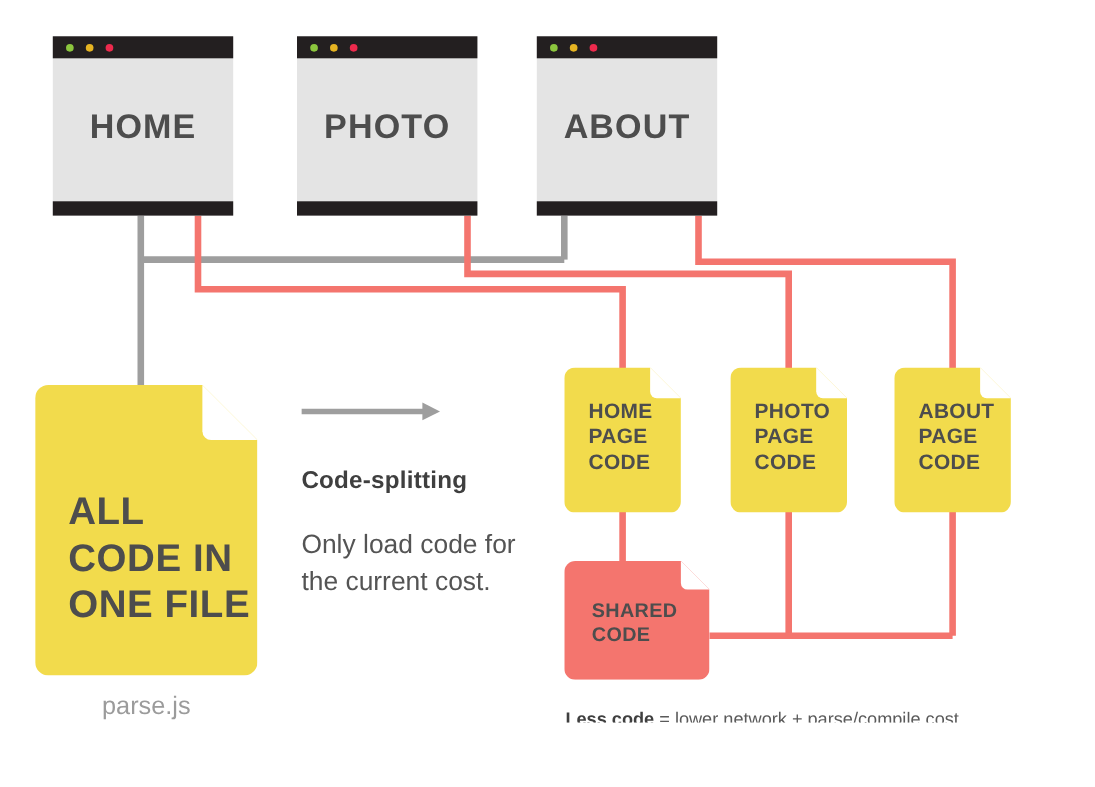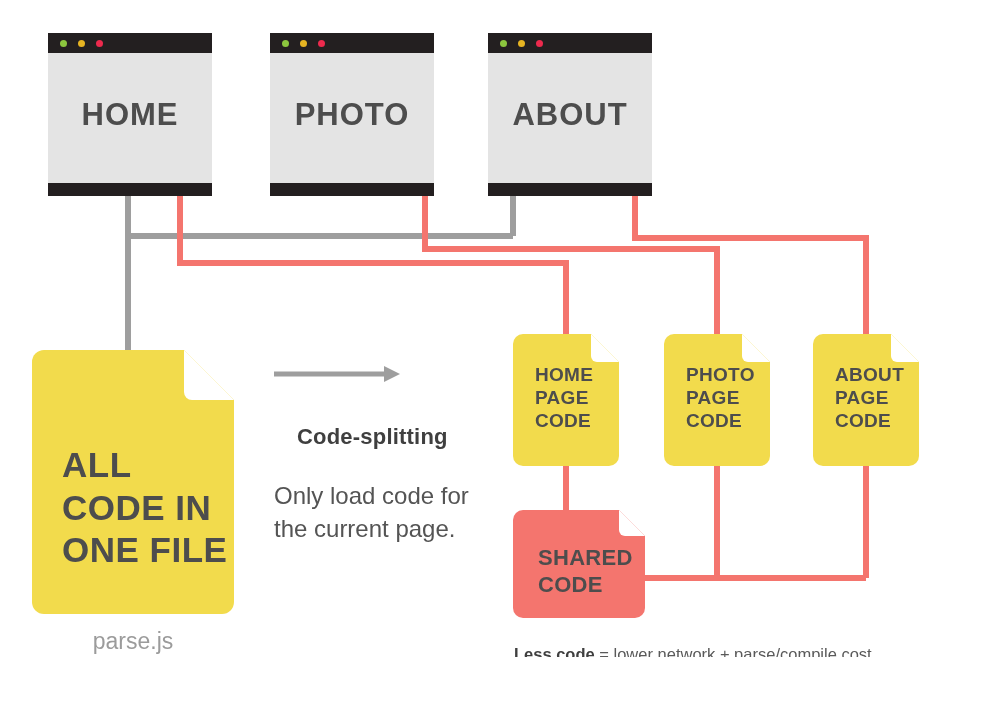--- a/index.html
+++ b/index.html
@@ -111,42 +111,41 @@
   
   .pagecard .label {
     top: 29px;
     padding-left: 22px;
     font-size: 19px;
     letter-spacing: 0.3px;
   }
   #shared-card .label {
     top: 35px;
     padding-left: 25px;
-    font-size: 22px;
+    font-size: 18px;
     letter-spacing: 0.3px;
   }
 
   
   #middle {
     position: absolute;
     left: 274px;
     top: 364px;
     width: 200px;
   }
   #arrow-wrap {
     position: relative;
     height: 24px;
   }
   #split-title {
     margin-top: 36px;
     font-size: 22px;
     font-weight: bold;
     color: #3f3f3f;
     letter-spacing: 0.2px;
-    margin-left: 23px;
   }
   #split-body {
     margin-top: 30px;
     font-size: 24px;
     line-height: 1.36;
     color: #545454;
   }
 
   
   #bottom-note {
@@ -243,21 +242,21 @@
     <div id="bundle-caption">parse.js</div>
 
     <div id="middle">
       <div id="arrow-wrap">
         <svg width="130" height="22" viewBox="0 0 130 22">
           <path d="M0 10 H112" stroke="#9e9e9e" stroke-width="5" fill="none"></path>
           <path d="M110 2 L126 10 L110 18 Z" fill="#9e9e9e"></path>
         </svg>
       </div>
       <div id="split-title">Code-splitting</div>
-      <div id="split-body">Only load code for the current page.</div>
+      <div id="split-body">Only load code for the current cost.</div>
     </div>
 
     <div class="filecard pagecard" id="home-chunk" style="left:513px; top:334px; width:106px; height:132px;">
       <svg width="106" height="132" viewBox="0 0 106 132">
         <path d="M10 0 H78 L106 28 V122 A10 10 0 0 1 96 132 H10 A10 10 0 0 1 0 122 V10 A10 10 0 0 1 10 0 Z" fill="#F2DB4C"></path>
         <path d="M78 0 L106 28 H84 A6 6 0 0 1 78 22 Z" fill="#ffffff"></path>
       </svg>
       <div class="label">HOME
 PAGE
 CODE</div>

